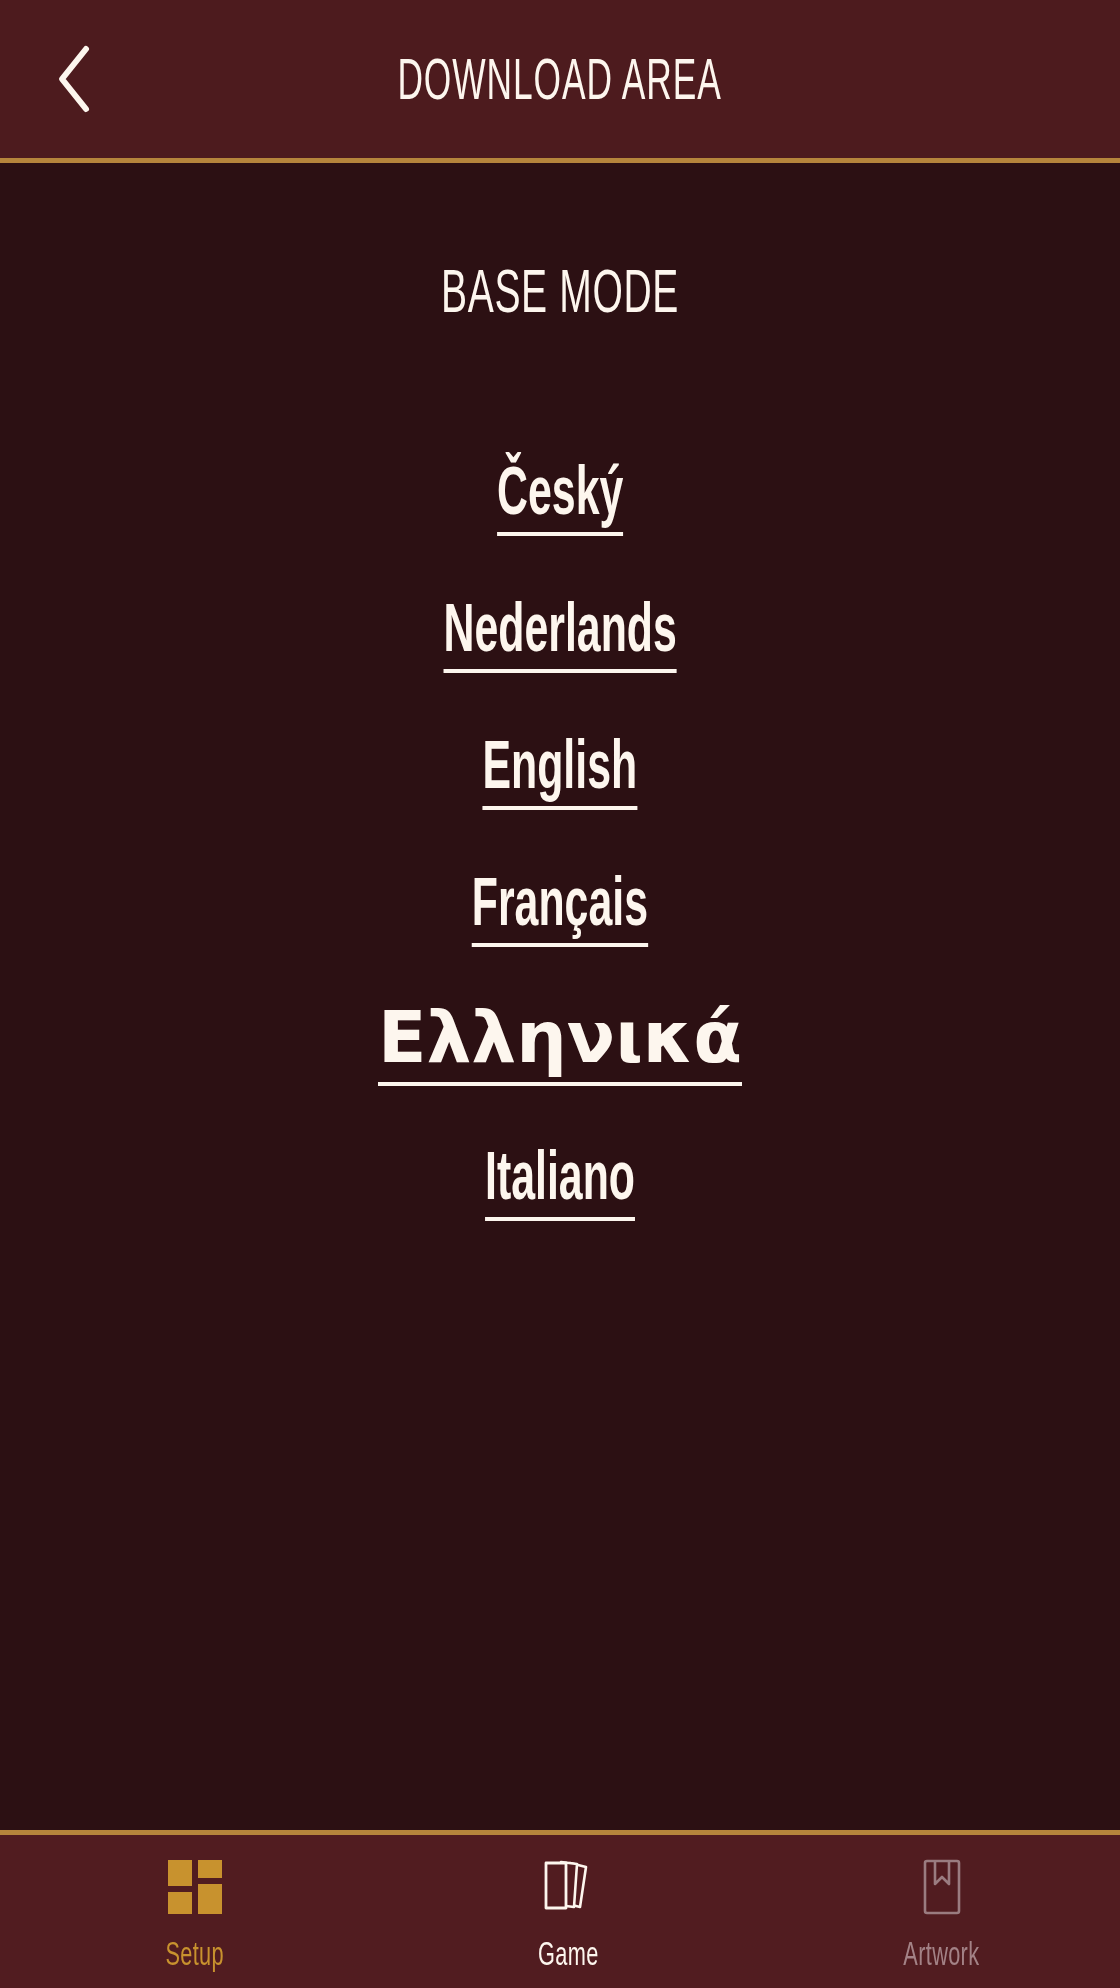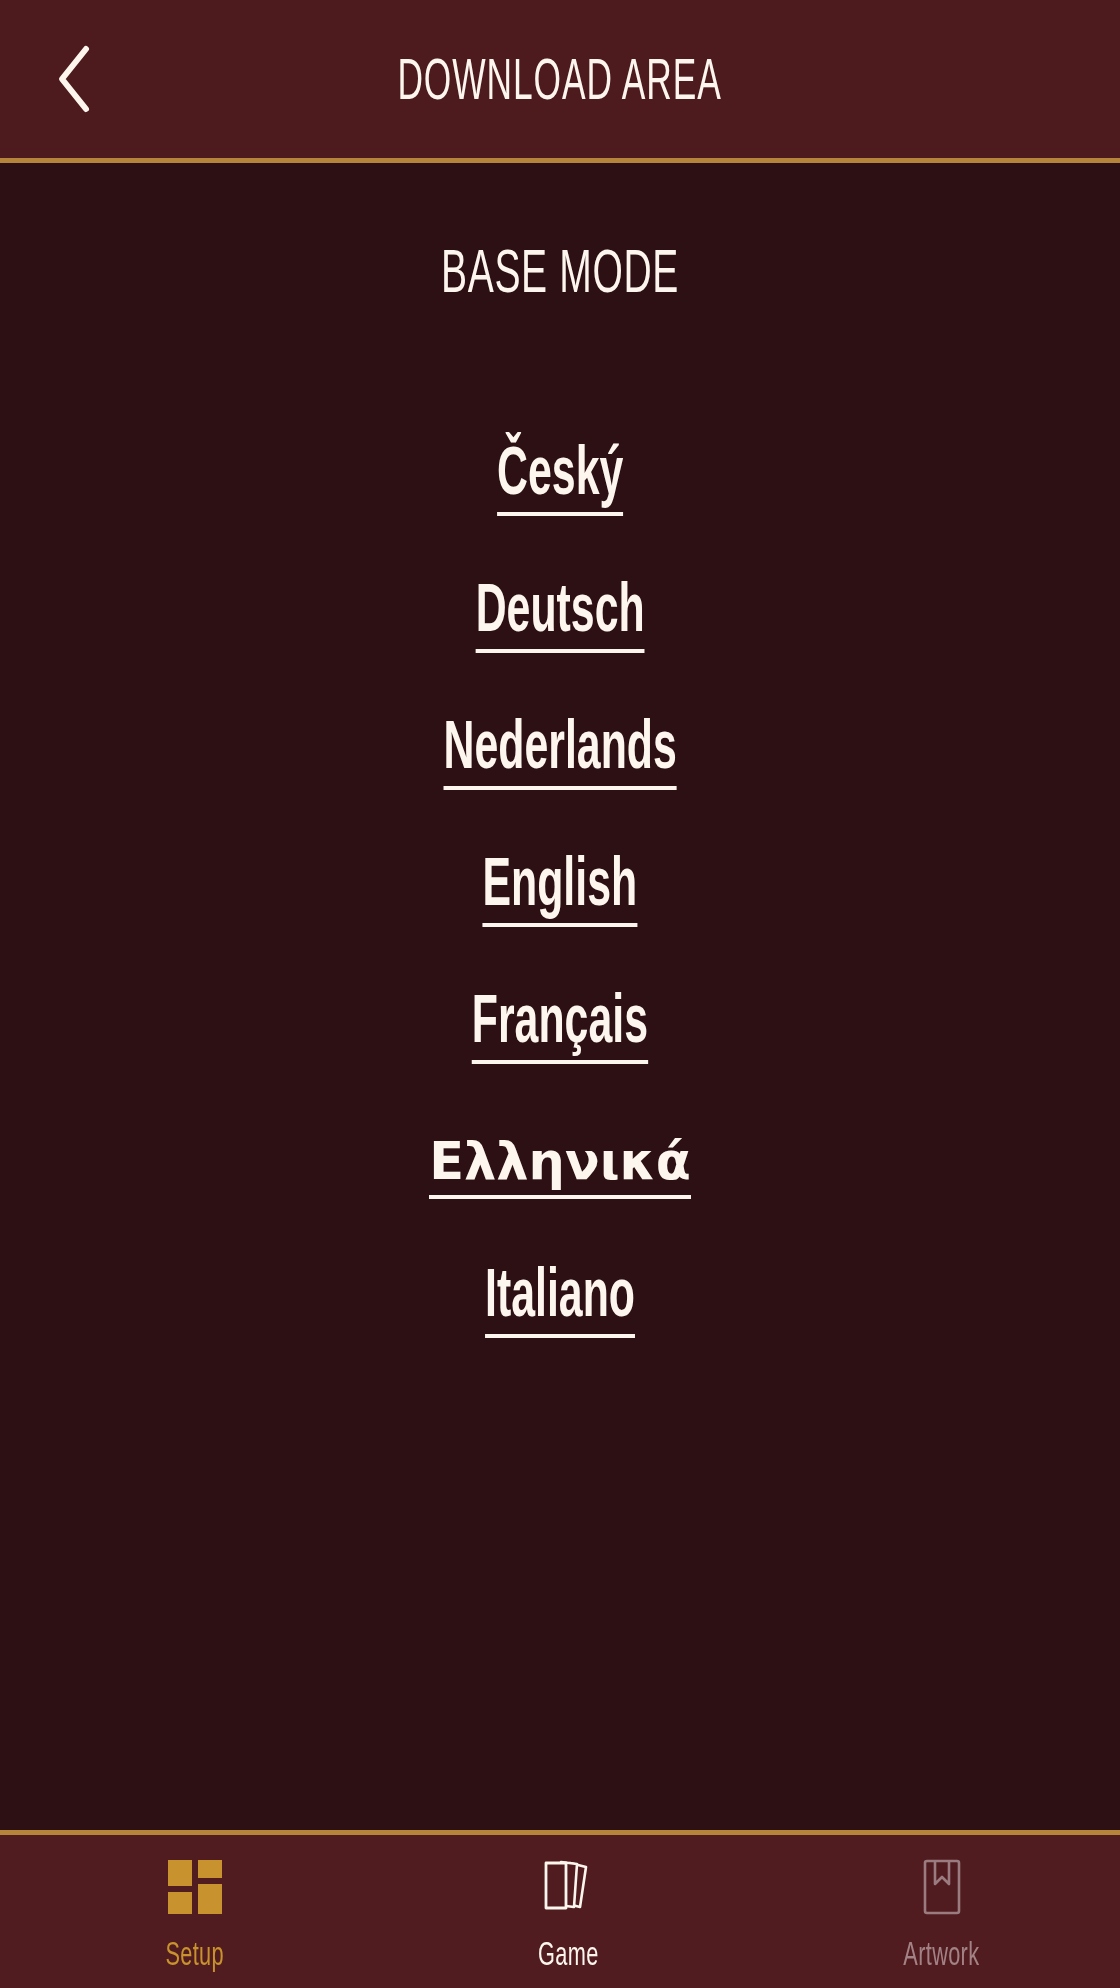--- a/index.html
+++ b/index.html
@@ -42,21 +42,21 @@
     transform-origin:center;
     white-space:nowrap;
   }
 
   
   .body{
     position:relative;
     flex:1 1 auto;
     background:#2c1013;
     overflow:hidden;
-    padding-top:72px;
+    padding-top:92px;
   }
   .section-title{
     color:#fdf6ee;
     font-size:62px;
     text-align:center;
     font-weight:400;
     letter-spacing:1px;
     transform:scaleX(0.63);
     margin-bottom:96px;
     white-space:nowrap;
@@ -82,21 +82,21 @@
     transform:scaleX(0.63);
     transform-origin:center;
     border-bottom:4px solid #fdf6ee;
     padding-bottom:6px;
     line-height:1.05;
   }
   
   .lang-item.wide .label{
     transform:scaleX(1);
     font-family:"DejaVu Sans", sans-serif;
-    font-size:51px;
+    font-size:71px;
     border-bottom-width:4px;
   }
 
   
   .tabbar{
     flex:0 0 158px;
     height:158px;
     background:#511c20;
     border-top:5px solid #b6853c;
     display:flex;
@@ -139,23 +139,20 @@
   </div>
 
   <div class="body">
     <div class="section-title">BASE MODE</div>
 
     <div class="lang-list">
       <button class="lang-item">
         <span class="label">Český</span>
       </button>
       <button class="lang-item">
-        <span class="label">Deutsch</span>
-      </button>
-      <button class="lang-item">
         <span class="label">Nederlands</span>
       </button>
       <button class="lang-item">
         <span class="label">English</span>
       </button>
       <button class="lang-item">
         <span class="label">Français</span>
       </button>
       <button class="lang-item wide">
         <span class="label">Ελληνικά</span>

